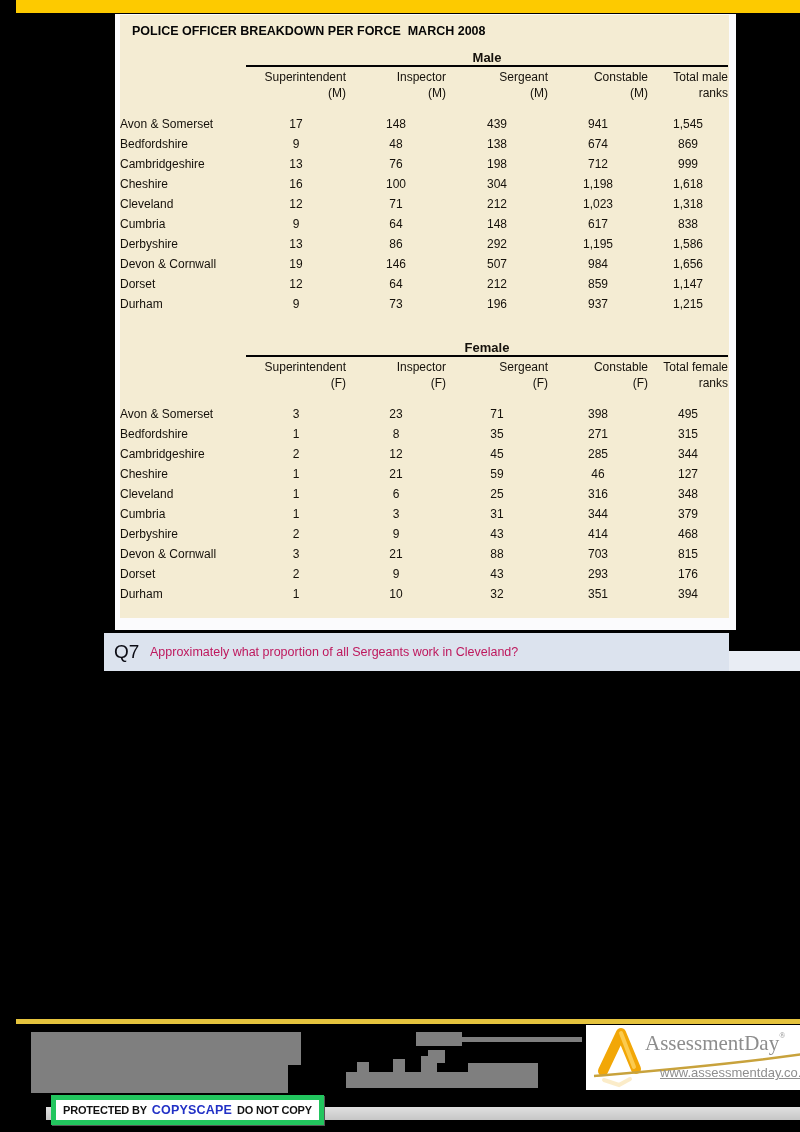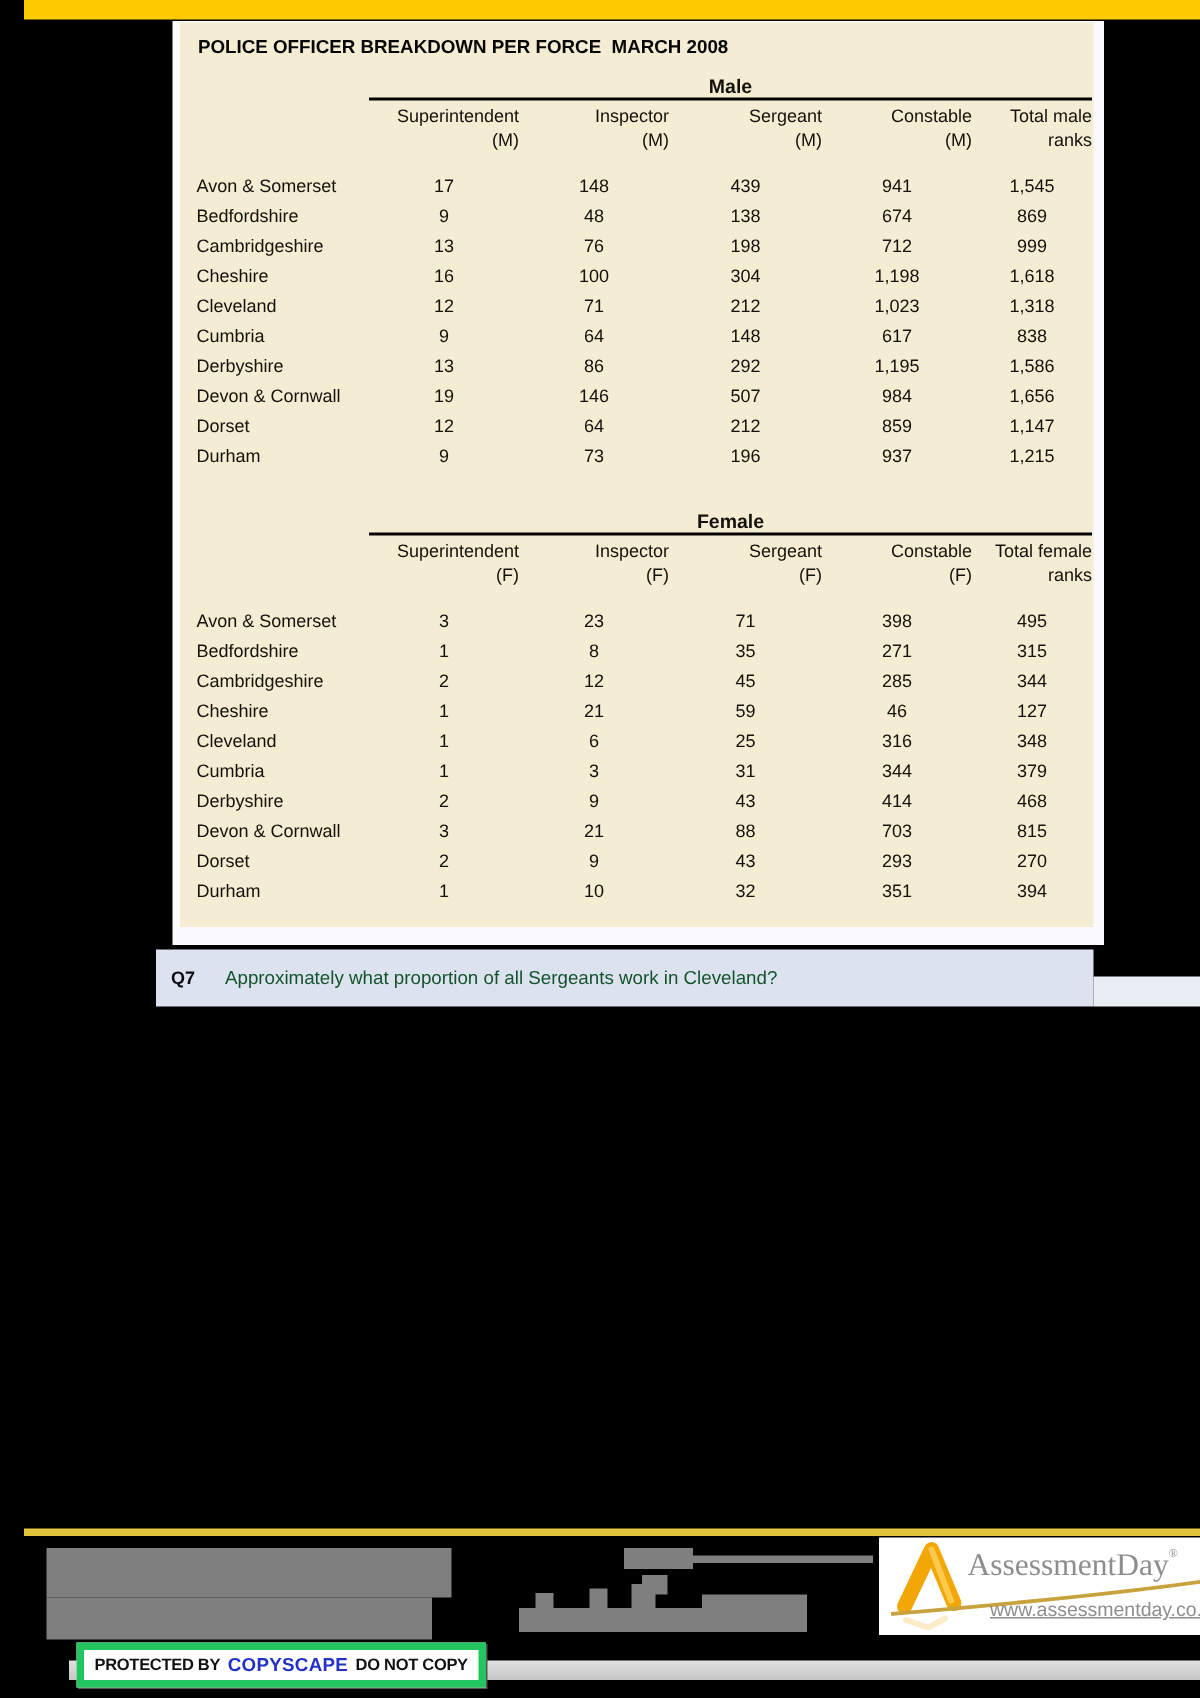--- a/index.html
+++ b/index.html
@@ -13,27 +13,27 @@
   .cream{width:609px;height:603px;background:#f4ecd3;color:#15110b;overflow:hidden;}
   .title{font-size:12.5px;font-weight:bold;margin:9px 0 0 12px;white-space:pre;color:#060606;}
   .section{margin-top:12px;}
   .section + .section{margin-top:26px;}
   .rule-span{margin-left:126px;width:482px;border-bottom:2px solid #030303;}
   .gender{text-align:center;font-weight:bold;font-size:13px;padding-bottom:0;}
   .grid{display:grid;grid-template-columns:126px 100px 100px 102px 100px 80px;}
   .hdr{margin-top:3px;margin-bottom:13px;}
   .hcell{text-align:right;font-size:12px;line-height:1.3;}
   .drow{height:20px;align-items:center;font-size:12px;}
-  .force{padding-left:11px;text-align:left;}
+  .force{text-align:left;}
   .num{text-align:center;}
   
   .qbox{position:absolute;left:88px;top:633px;width:625px;height:38px;background:#dce3ee;
         display:flex;align-items:center;}
-  .qnum{font-weight:bold;font-size:12px;color:#0c0c14;margin-left:10px;width:36px;}
-  .qtext{font-size:12.5px;color:#14532d;}
+  .qnum{font-weight:normal;font-size:19px;color:#0c0c14;margin-left:10px;width:36px;}
+  .qtext{font-size:12.5px;color:#be185d;}
   .qbox-ext{position:absolute;left:713px;top:651px;width:87px;height:20px;background:#e9edf4;}
   
   .footer-gold{position:absolute;left:0;top:1019px;width:800px;height:5px;background:#e5c33d;}
   .redact{position:absolute;background:#7f7f7f;}
   .strip{position:absolute;left:30px;top:1107px;width:760px;height:13px;
          background:linear-gradient(#e0e0e0,#c6c6c6);}
   .copyscape{position:absolute;left:35px;top:1095px;height:20px;background:#fff;
              border:5px solid #22c55e;box-shadow:1px 1px 0 #555;display:inline-flex;
              align-items:center;padding:0 7px;white-space:nowrap;}
   .cs-txt{font-size:11px;font-weight:bold;color:#111;letter-spacing:-0.2px;}
@@ -255,21 +255,21 @@
               <span class="num">88</span>
               <span class="num">703</span>
               <span class="num">815</span>
             </div>
             <div class="grid drow">
               <span class="force">Dorset</span>
               <span class="num">2</span>
               <span class="num">9</span>
               <span class="num">43</span>
               <span class="num">293</span>
-              <span class="num">270</span>
+              <span class="num">176</span>
             </div>
             <div class="grid drow">
               <span class="force">Durham</span>
               <span class="num">1</span>
               <span class="num">10</span>
               <span class="num">32</span>
               <span class="num">351</span>
               <span class="num">394</span>
             </div>
           </div>

